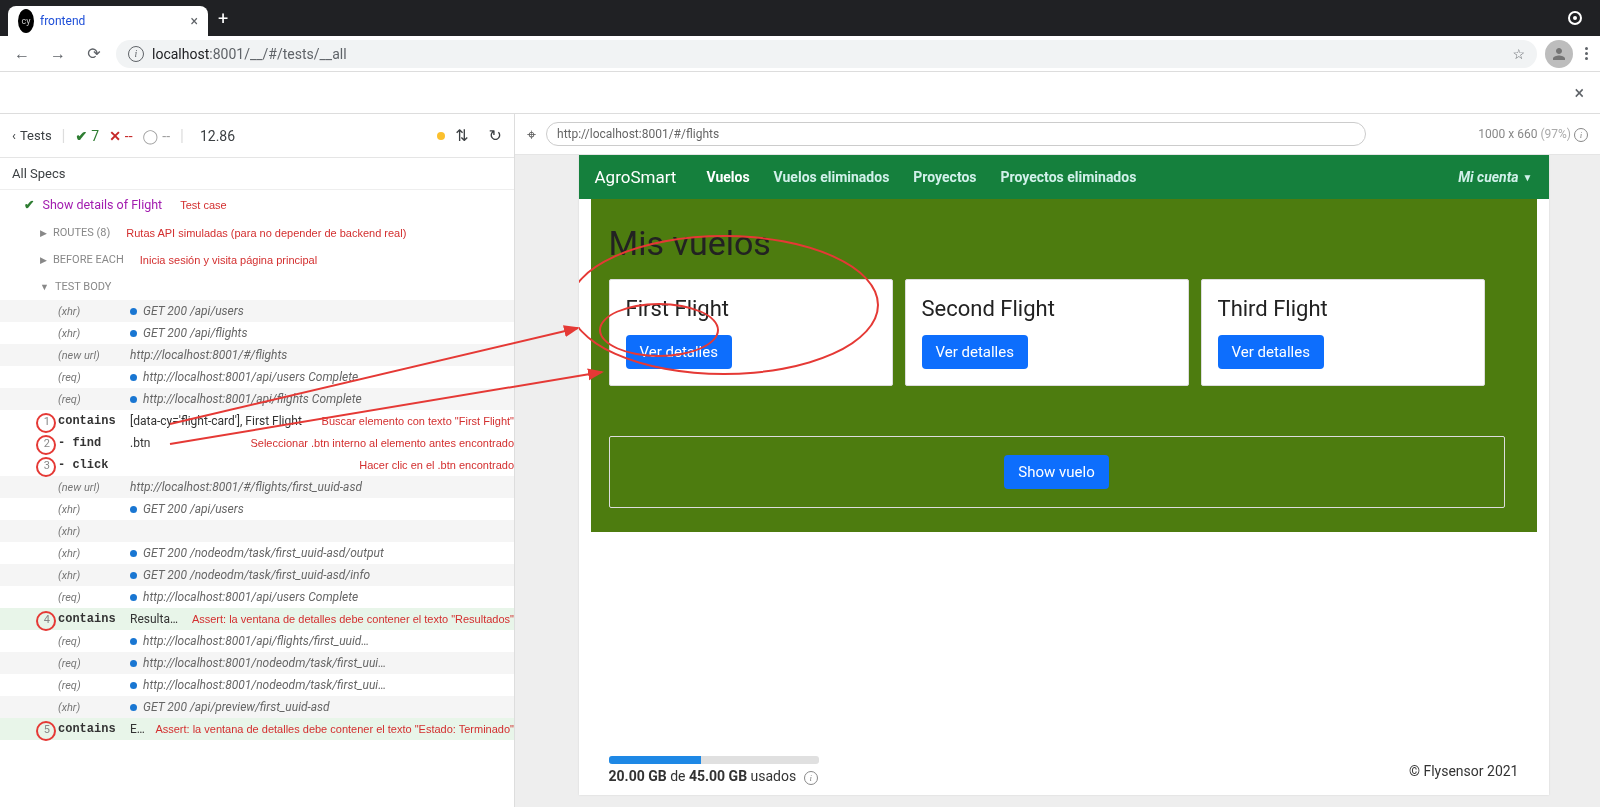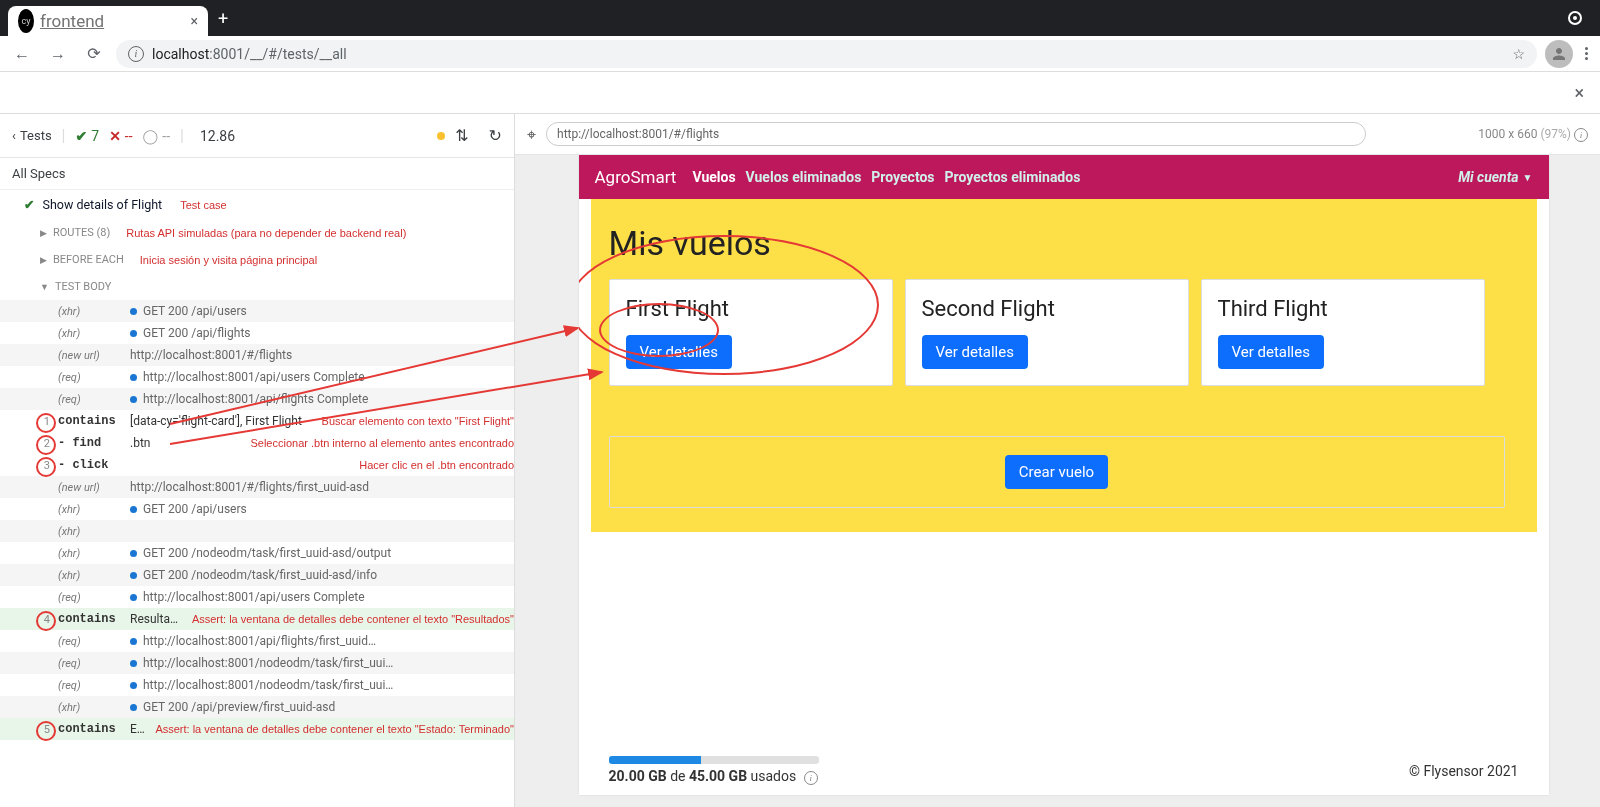--- a/index.html
+++ b/index.html
@@ -2,21 +2,21 @@
 <html><head>
 <meta charset="utf-8">
 <style>
   * { box-sizing: border-box; margin: 0; padding: 0; font-family: -apple-system, BlinkMacSystemFont, "Segoe UI", Roboto, Arial, sans-serif; }
   body { background: #fff; width: 1600px; height: 807px; overflow: hidden; }
 
   
   .browser-chrome { background: #202124; height: 36px; display: flex; align-items: flex-end; }
   .tab { background: #fff; border-radius: 8px 8px 0 0; height: 30px; display: flex; align-items: center; padding: 0 10px; margin-left: 8px; min-width: 200px; gap: 6px; }
   .tab-favicon { width: 16px; height: 24px; background: #000; border-radius: 50%; display: flex; align-items: center; justify-content: center; color: #ccc; font-size: 9px; font-weight: normal; }
-  .tab-title { font-size: 17px; color: #737373; flex: 1; text-decoration: underline; }
+  .tab-title { font-size: 12px; color: #1d4ed8; flex: 1; }
   .tab-close { font-size: 14px; color: #5f6368; cursor: pointer; }
   .tab-add { color: #fff; font-size: 18px; margin-left: 10px; align-self: center; cursor: pointer; }
   .menu-dot { color: #fff; margin-left: auto; margin-right: 18px; align-self: center; width: 14px; height: 14px; border: 2px solid #fff; border-radius: 50%; position: relative; }
   .menu-dot::after { content: ""; position: absolute; width: 4px; height: 4px; background: #fff; border-radius: 50%; top: 3px; left: 3px; }
 
   .addr-bar { height: 36px; display: flex; align-items: center; padding: 0 8px; gap: 8px; background: #fff; border-bottom: 1px solid #ddd; }
   .nav-btn { width: 28px; height: 28px; display: flex; align-items: center; justify-content: center; color: #5f6368; cursor: pointer; border-radius: 50%; }
   .url-box { flex: 1; background: #f1f3f4; border-radius: 16px; height: 28px; display: flex; align-items: center; padding: 0 12px; gap: 8px; font-size: 14px; color: #202124; }
   .url-info { width: 16px; height: 16px; border: 1.5px solid #5f6368; border-radius: 50%; display: flex; align-items: center; justify-content: center; font-size: 10px; color: #5f6368; font-family: serif; font-style: italic; }
   .url-host { color: #202124; }
@@ -45,55 +45,55 @@
   .cy-time { font-size: 14px; color: #3c4043; margin-left: 6px; }
   .cy-dot-y { width: 8px; height: 8px; background: #fbc02d; border-radius: 50%; margin-left: auto; }
   .cy-expand { color: #3c4043; cursor: pointer; }
   .cy-reload { color: #3c4043; cursor: pointer; margin-left: 10px; }
 
   .all-specs { padding: 8px 12px; font-size: 13px; color: #3c4043; border-bottom: 1px solid #eee; }
 
   .test-list { flex: 1; overflow-y: auto; font-size: 12.5px; }
   .test-name { padding: 7px 12px 7px 24px; display: flex; align-items: center; gap: 8px; color: #2e7d32; }
   .test-name .chk { color: #2e7d32; font-weight: bold; }
-  .test-name .nm { color: #0f172a; }
+  .test-name .nm { color: #a21caf; }
   .section-row { padding: 7px 12px 7px 40px; color: #888; font-size: 11px; display: flex; align-items: center; gap: 6px; cursor: pointer; }
   .section-row .caret { font-size: 9px; }
 
   .log-row { display: flex; align-items: center; padding: 3px 0 3px 0; font-family: "Courier New", monospace; font-size: 12px; min-height: 22px; }
   .log-row.alt { background: #f5f5f5; }
   .log-row.assert { background: #e8f5e9; }
   .log-num { width: 58px; text-align: right; padding-right: 8px; color: #888; font-size: 11px; }
   .log-tag { width: 72px; color: #777; font-style: italic; font-size: 11px; padding-right: 4px; }
-  .log-body { flex: 1; color: #666; overflow: hidden; text-overflow: ellipsis; white-space: nowrap; }
+  .log-body { flex: 1; color: #666; font-style: italic; overflow: hidden; text-overflow: ellipsis; white-space: nowrap; }
   .log-body .dot { display: inline-block; width: 7px; height: 7px; background: #1976d2; border-radius: 50%; margin-right: 6px; vertical-align: middle; }
   .log-body.strong { font-style: normal; color: #333; }
   .cmd { font-weight: bold; font-family: "Courier New", monospace; font-style: normal; color: #333; font-size: 12px; }
 
   .annot { color: #d32f2f; font-size: 11px; margin-left: 10px; font-family: -apple-system, Arial, sans-serif; font-style: normal; }
 
   
   .preview { flex: 1; background: #f5f5f5; display: flex; flex-direction: column; position: relative; }
   .preview-header { height: 44px; display: flex; align-items: center; padding: 0 12px; gap: 10px; border-bottom: 1px solid #e5e5e5; background: #fff; }
   .aim { color: #555; cursor: pointer; }
   .preview-url { flex: 1; max-width: 820px; background: #fff; border: 1px solid #ccc; border-radius: 12px; height: 24px; display: flex; align-items: center; padding: 0 10px; font-size: 12px; color: #666; }
   .preview-dims { font-size: 12px; color: #888; margin-left: auto; }
   .preview-dims .pct { color: #aaa; }
   .info-i { display: inline-flex; width: 14px; height: 14px; border: 1px solid #888; border-radius: 50%; align-items: center; justify-content: center; font-size: 9px; font-style: italic; font-family: serif; color: #888; }
 
   .app-frame { margin: 0 auto; background: #fff; width: 970px; height: 640px; overflow: hidden; box-shadow: 0 0 2px rgba(0,0,0,.1); position: relative; }
   .app-wrap { padding-left: 12px; background: #eee; height: 100%; overflow: hidden; }
 
-  .navbar { background: #be185d; height: 44px; display: flex; align-items: center; padding: 0 16px; color: #fff; gap: 10px; font-size: 14px; }
+  .navbar { background: #15803d; height: 44px; display: flex; align-items: center; padding: 0 16px; color: #fff; gap: 24px; font-size: 14px; }
   .brand { font-size: 17px; margin-right: 6px; }
   .nav-link { color: #d1f0ea; cursor: pointer; font-weight: bold; }
   .nav-link.active { color: #fff; }
   .nav-account { margin-left: auto; font-style: italic; display: flex; align-items: center; gap: 4px; }
 
-  .app-body { background: #fde047; margin: 0 12px; padding: 24px 0 24px 0; }
+  .app-body { background: #4d7c0f; margin: 0 12px; padding: 24px 0 24px 0; }
   .page-title { font-size: 34px; font-weight: 400; margin-left: 18px; margin-bottom: 16px; color: #222; }
   .cards { display: flex; gap: 12px; margin-left: 18px; }
   .card { border: 1px solid #ddd; border-radius: 2px; width: 284px; padding: 16px; background: #fff; }
   .card h3 { font-size: 22px; font-weight: 400; margin-bottom: 14px; color: #222; }
   .btn-primary { background: #0d6efd; color: #fff; border: none; padding: 8px 14px; font-size: 15px; border-radius: 4px; cursor: pointer; }
   .create-row { display: flex; justify-content: center; margin-top: 50px; padding: 18px; border: 1px solid #ddd; border-radius: 2px; margin-left: 18px; margin-right: 32px; }
 
   .footer { position: absolute; bottom: 0; left: 12px; right: 12px; background: #fff; padding: 10px 18px; display: flex; align-items: center; font-size: 14px; }
   .progress { width: 210px; height: 8px; background: #e0e0e0; border-radius: 3px; overflow: hidden; margin-right: 0; }
   .progress-bar { height: 100%; background: #1e88e5; width: 44%; }
@@ -332,21 +332,21 @@
           <div class="card">
             <h3>Second Flight</h3>
             <button class="btn-primary">Ver detalles</button>
           </div>
           <div class="card">
             <h3>Third Flight</h3>
             <button class="btn-primary">Ver detalles</button>
           </div>
         </div>
         <div class="create-row">
-          <button class="btn-primary">Crear vuelo</button>
+          <button class="btn-primary">Show vuelo</button>
         </div>
       </div>
 
       <div class="footer">
         <div>
           <div class="progress">
                 <div class="progress-bar"></div>
               </div>
           <div class="storage-txt">
             <b>20.00 GB</b><span> de </span><b>45.00 GB</b><span> usados</span>

